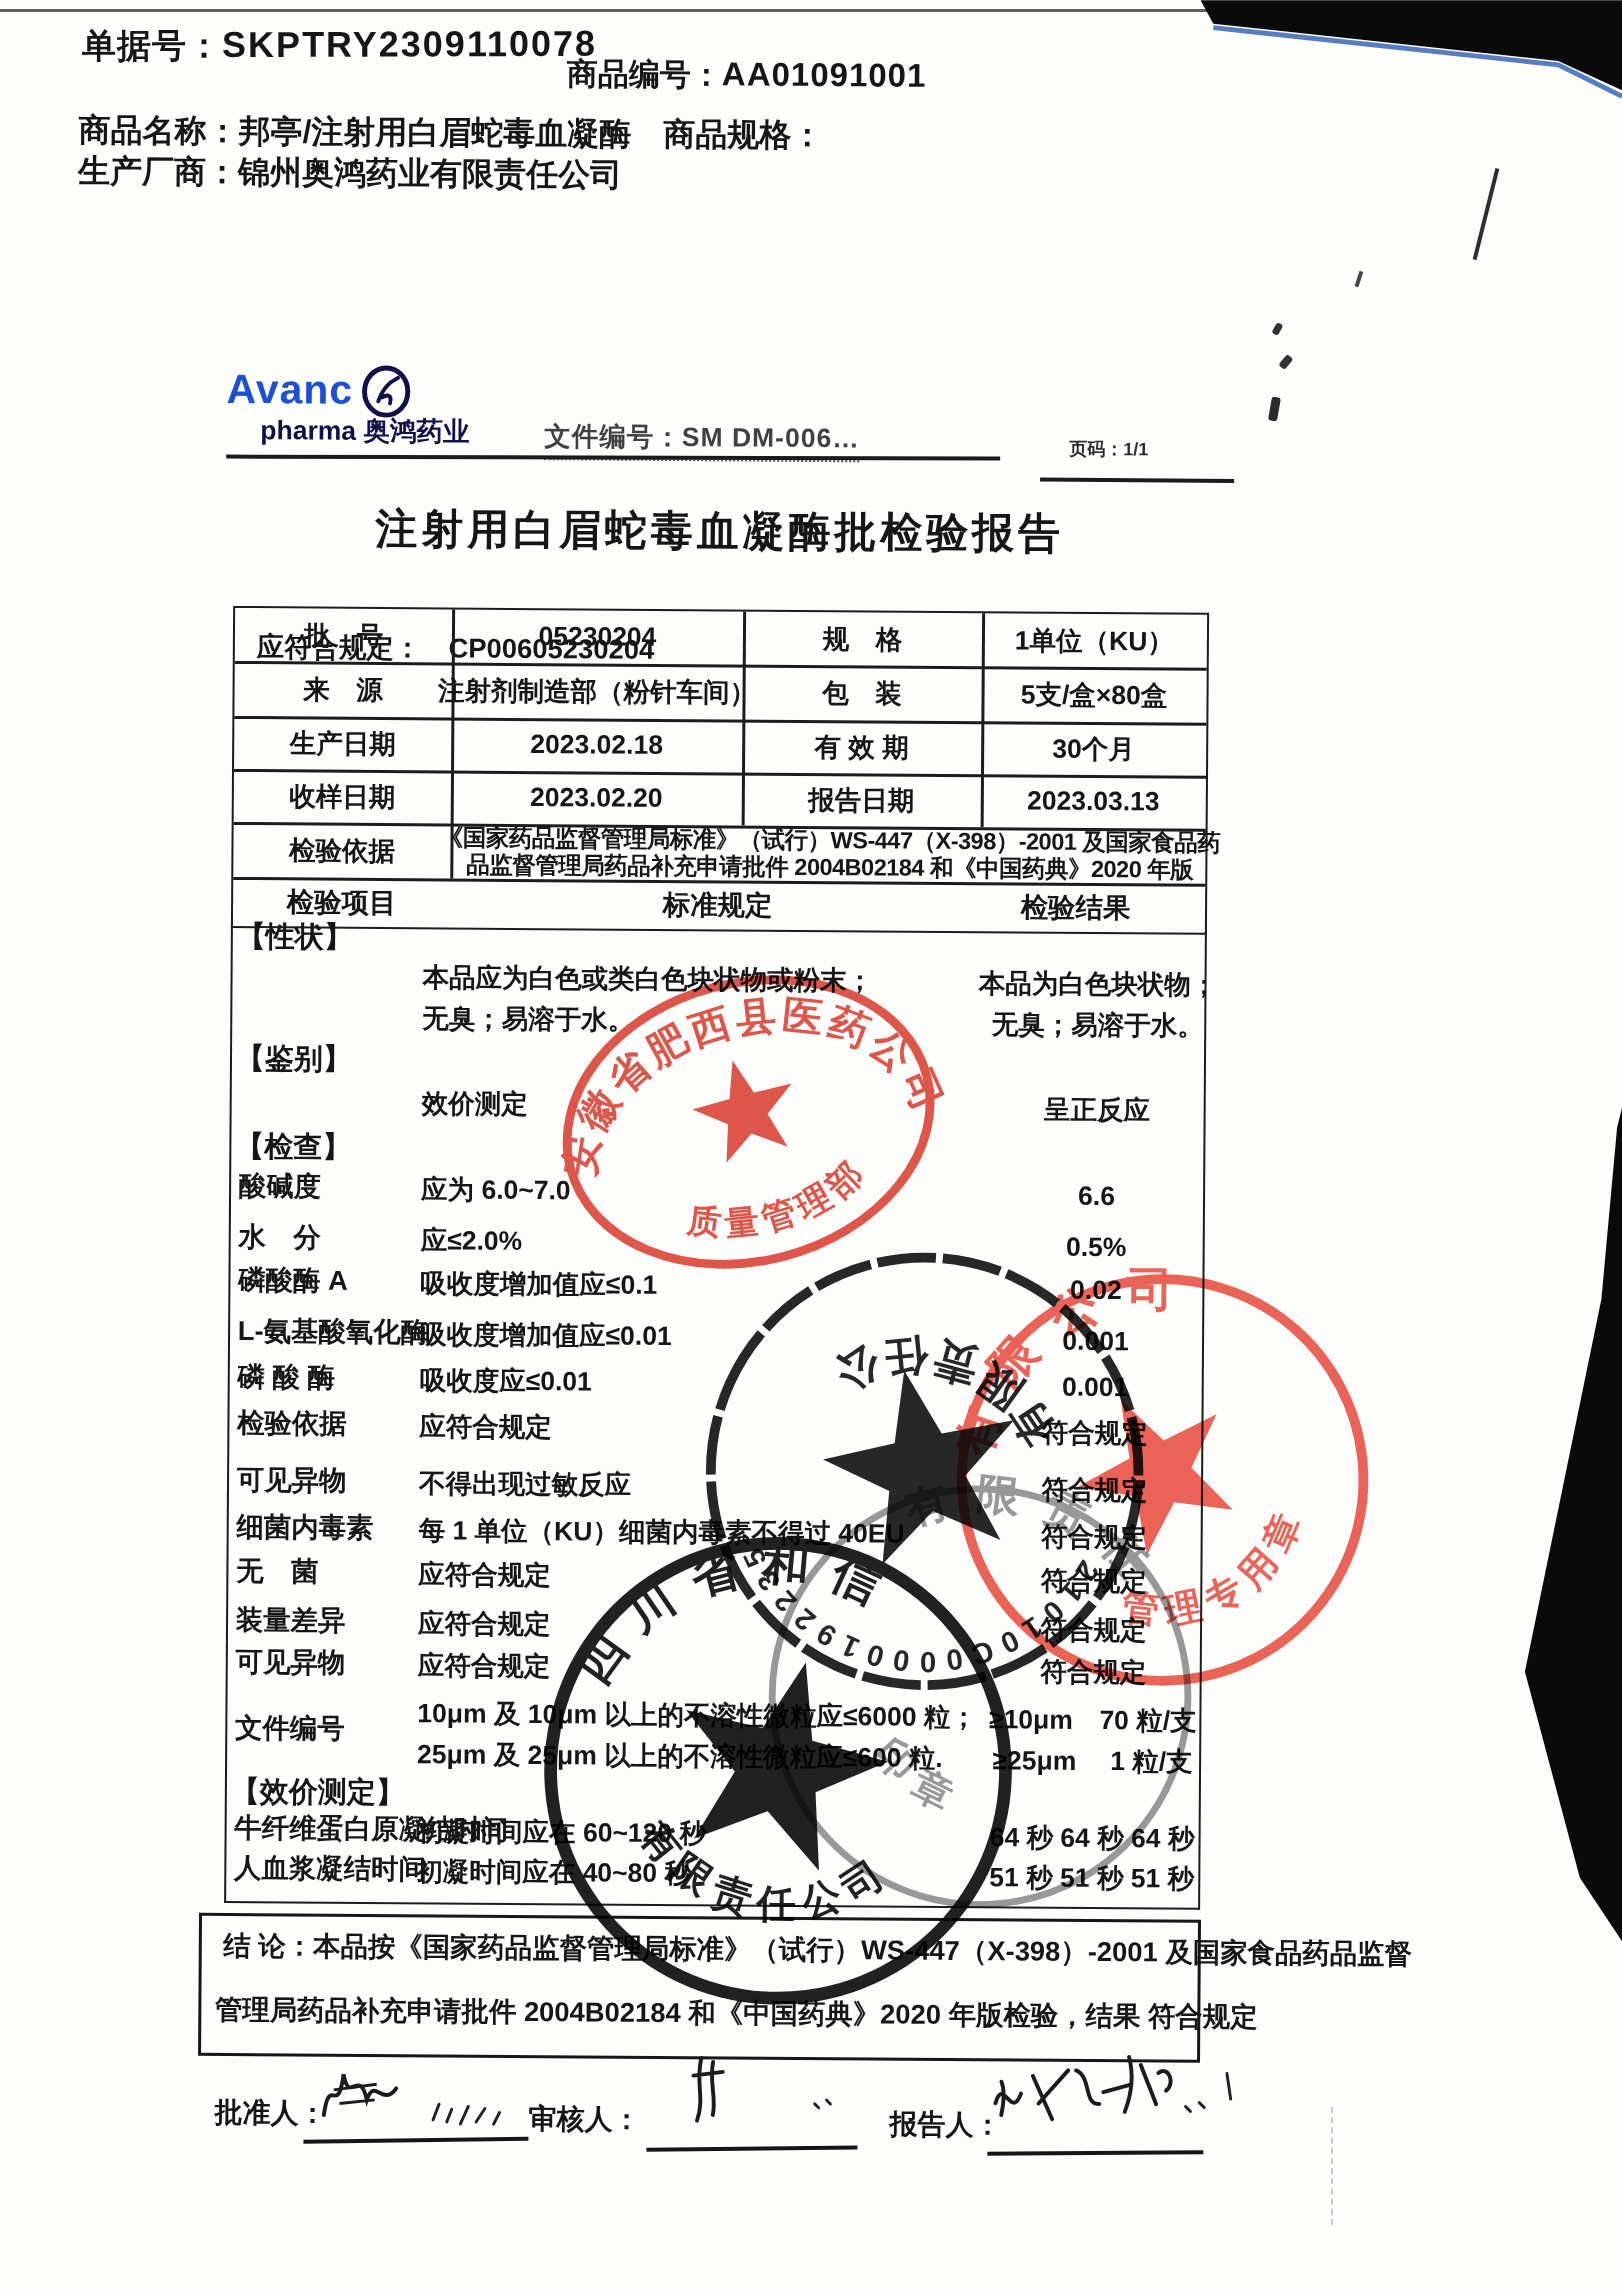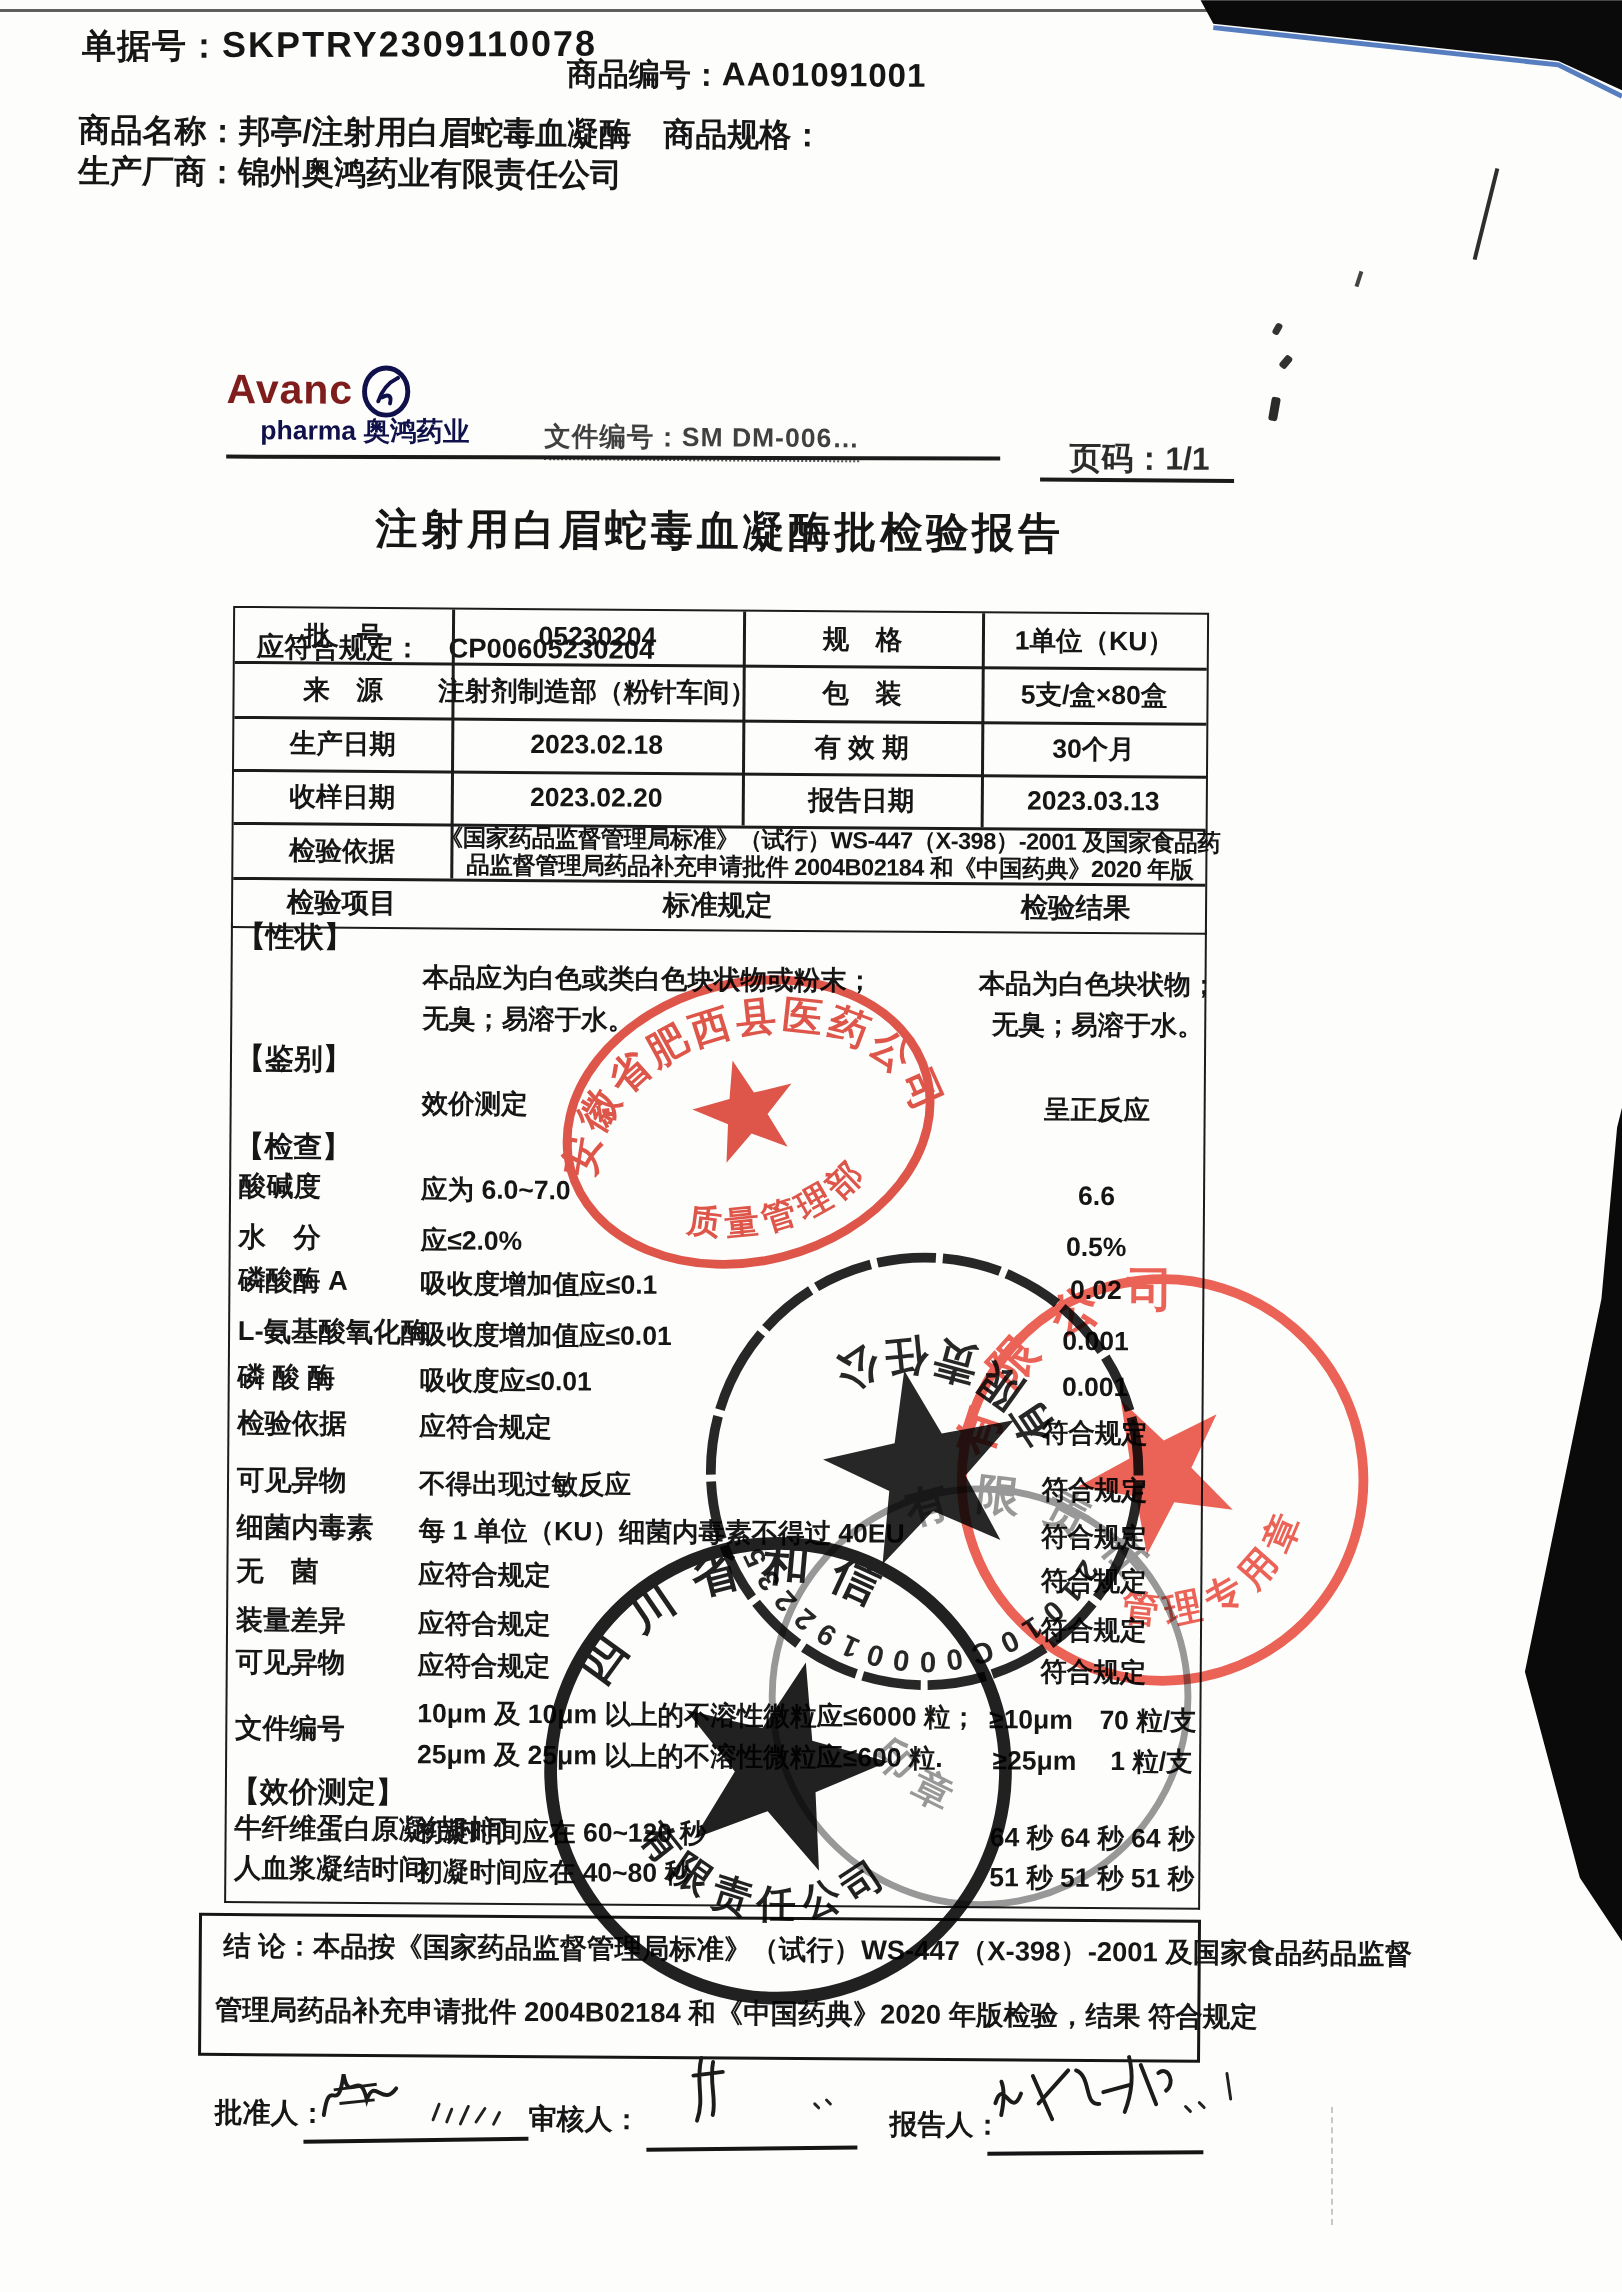--- a/index.html
+++ b/index.html
@@ -14,25 +14,25 @@
 
   
   .hdr1{left:76px;top:25.5px;font-size:34px;letter-spacing:1px;transform:rotate(-.6deg);}
   .hdr1 .latin{font-size:36px;letter-spacing:2px;}
   .hdr2{left:561px;top:55px;font-size:31px;}
   .hdr2 .latin{font-size:33px;letter-spacing:1px;}
   .hdr3{left:73px;top:114px;font-size:32px;}
   .hdr4{left:73px;top:155px;font-size:32px;}
 
   
-  .logo-main{left:223px;top:370px;font-size:41px;letter-spacing:1px;color:#7f1d1d;}
+  .logo-main{left:223px;top:370px;font-size:41px;letter-spacing:1px;color:#1d4ed8;}
   .logo-sub{left:257px;top:416px;font-size:26.5px;color:#10104a;}
   .logo-mark{position:absolute;left:351px;top:367px;}
   .file-no{left:541px;top:420px;font-size:26.5px;opacity:.82;letter-spacing:1px;border-bottom:2.9px dotted #333;padding-bottom:3.9px;}
-  .page-no{left:1066px;top:435px;font-size:32px;opacity:.9;}
+  .page-no{left:1066px;top:435px;font-size:18px;opacity:.9;}
   .rule-a{position:absolute;left:223px;top:457px;width:774px;height:3.9px;background:#1b1b1b;transform:rotate(-.25deg);}
   .rule-b{position:absolute;left:1037px;top:476px;width:194px;height:3.9px;background:#1b1b1b;}
 
   
   .title{left:231px;top:504px;width:972px;text-align:center;font-size:42px;letter-spacing:3.9px;white-space:nowrap;}
   .report-no{left:255px;top:633px;font-size:27.4px;}
 
   
   .itable{position:absolute;left:231px;top:610px;width:972px;height:318px;border:2.9px solid #1c1c1c;}
   .itable .h{position:absolute;left:0;width:100%;height:2.9px;background:#1c1c1c;}

